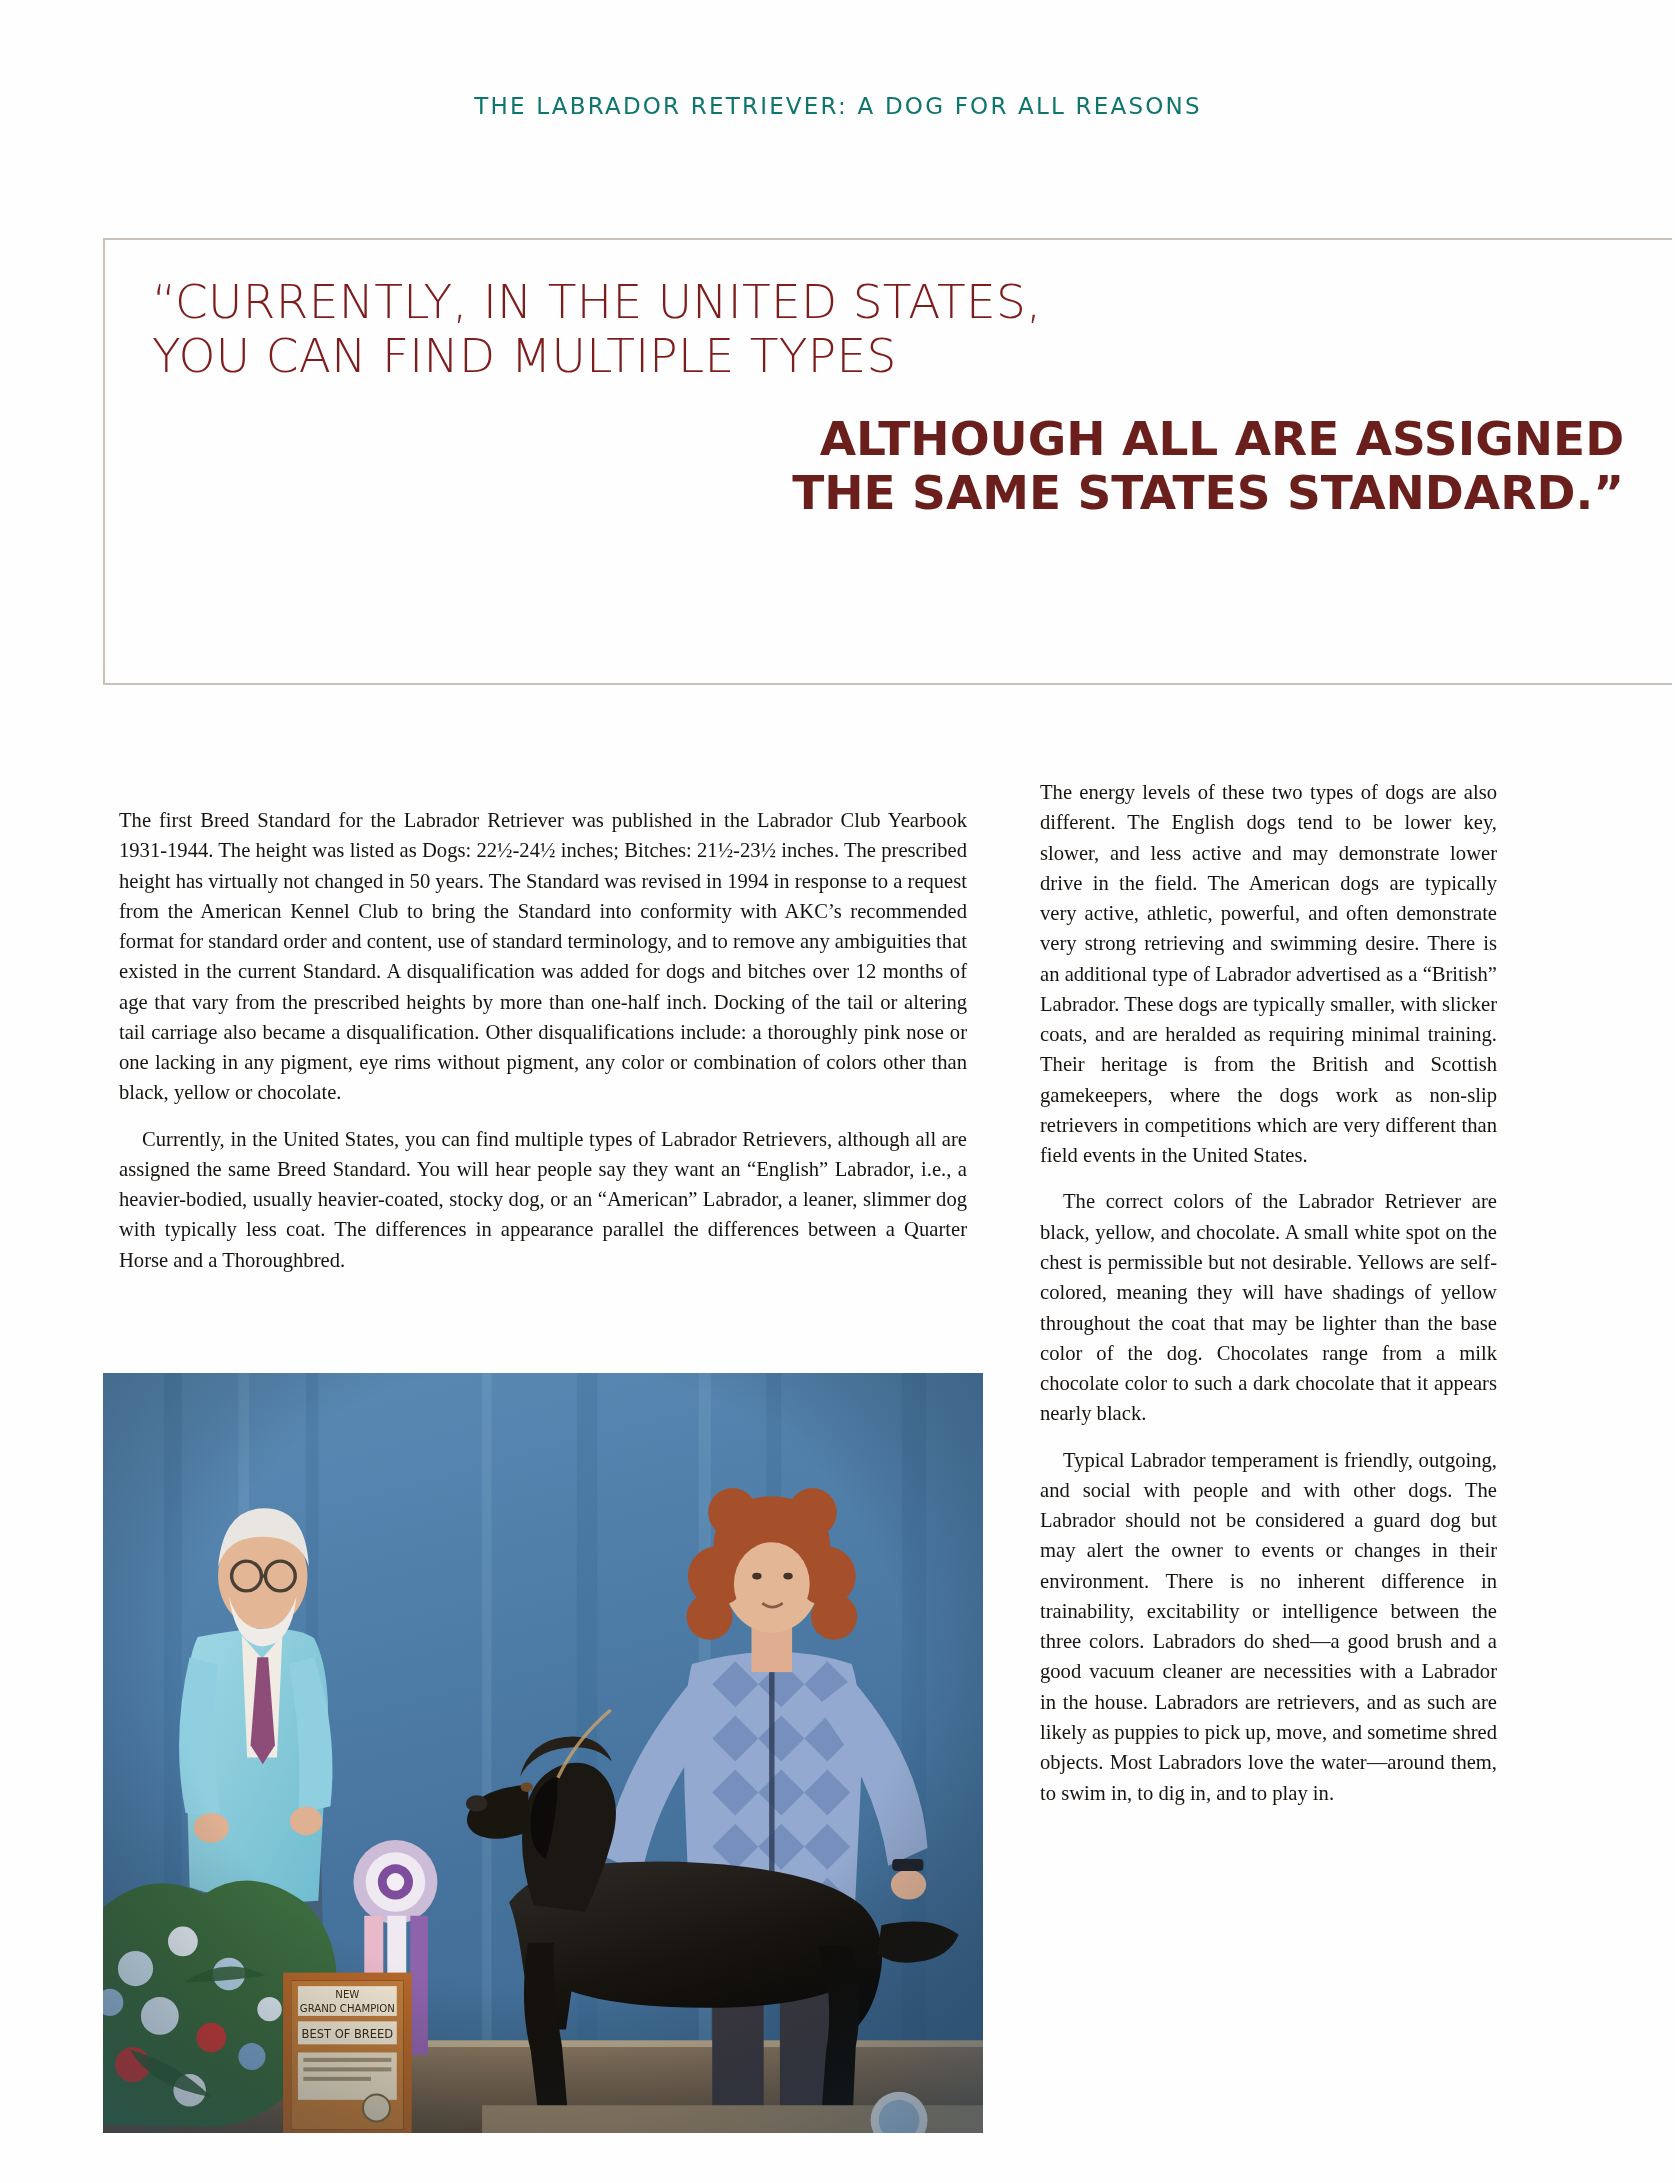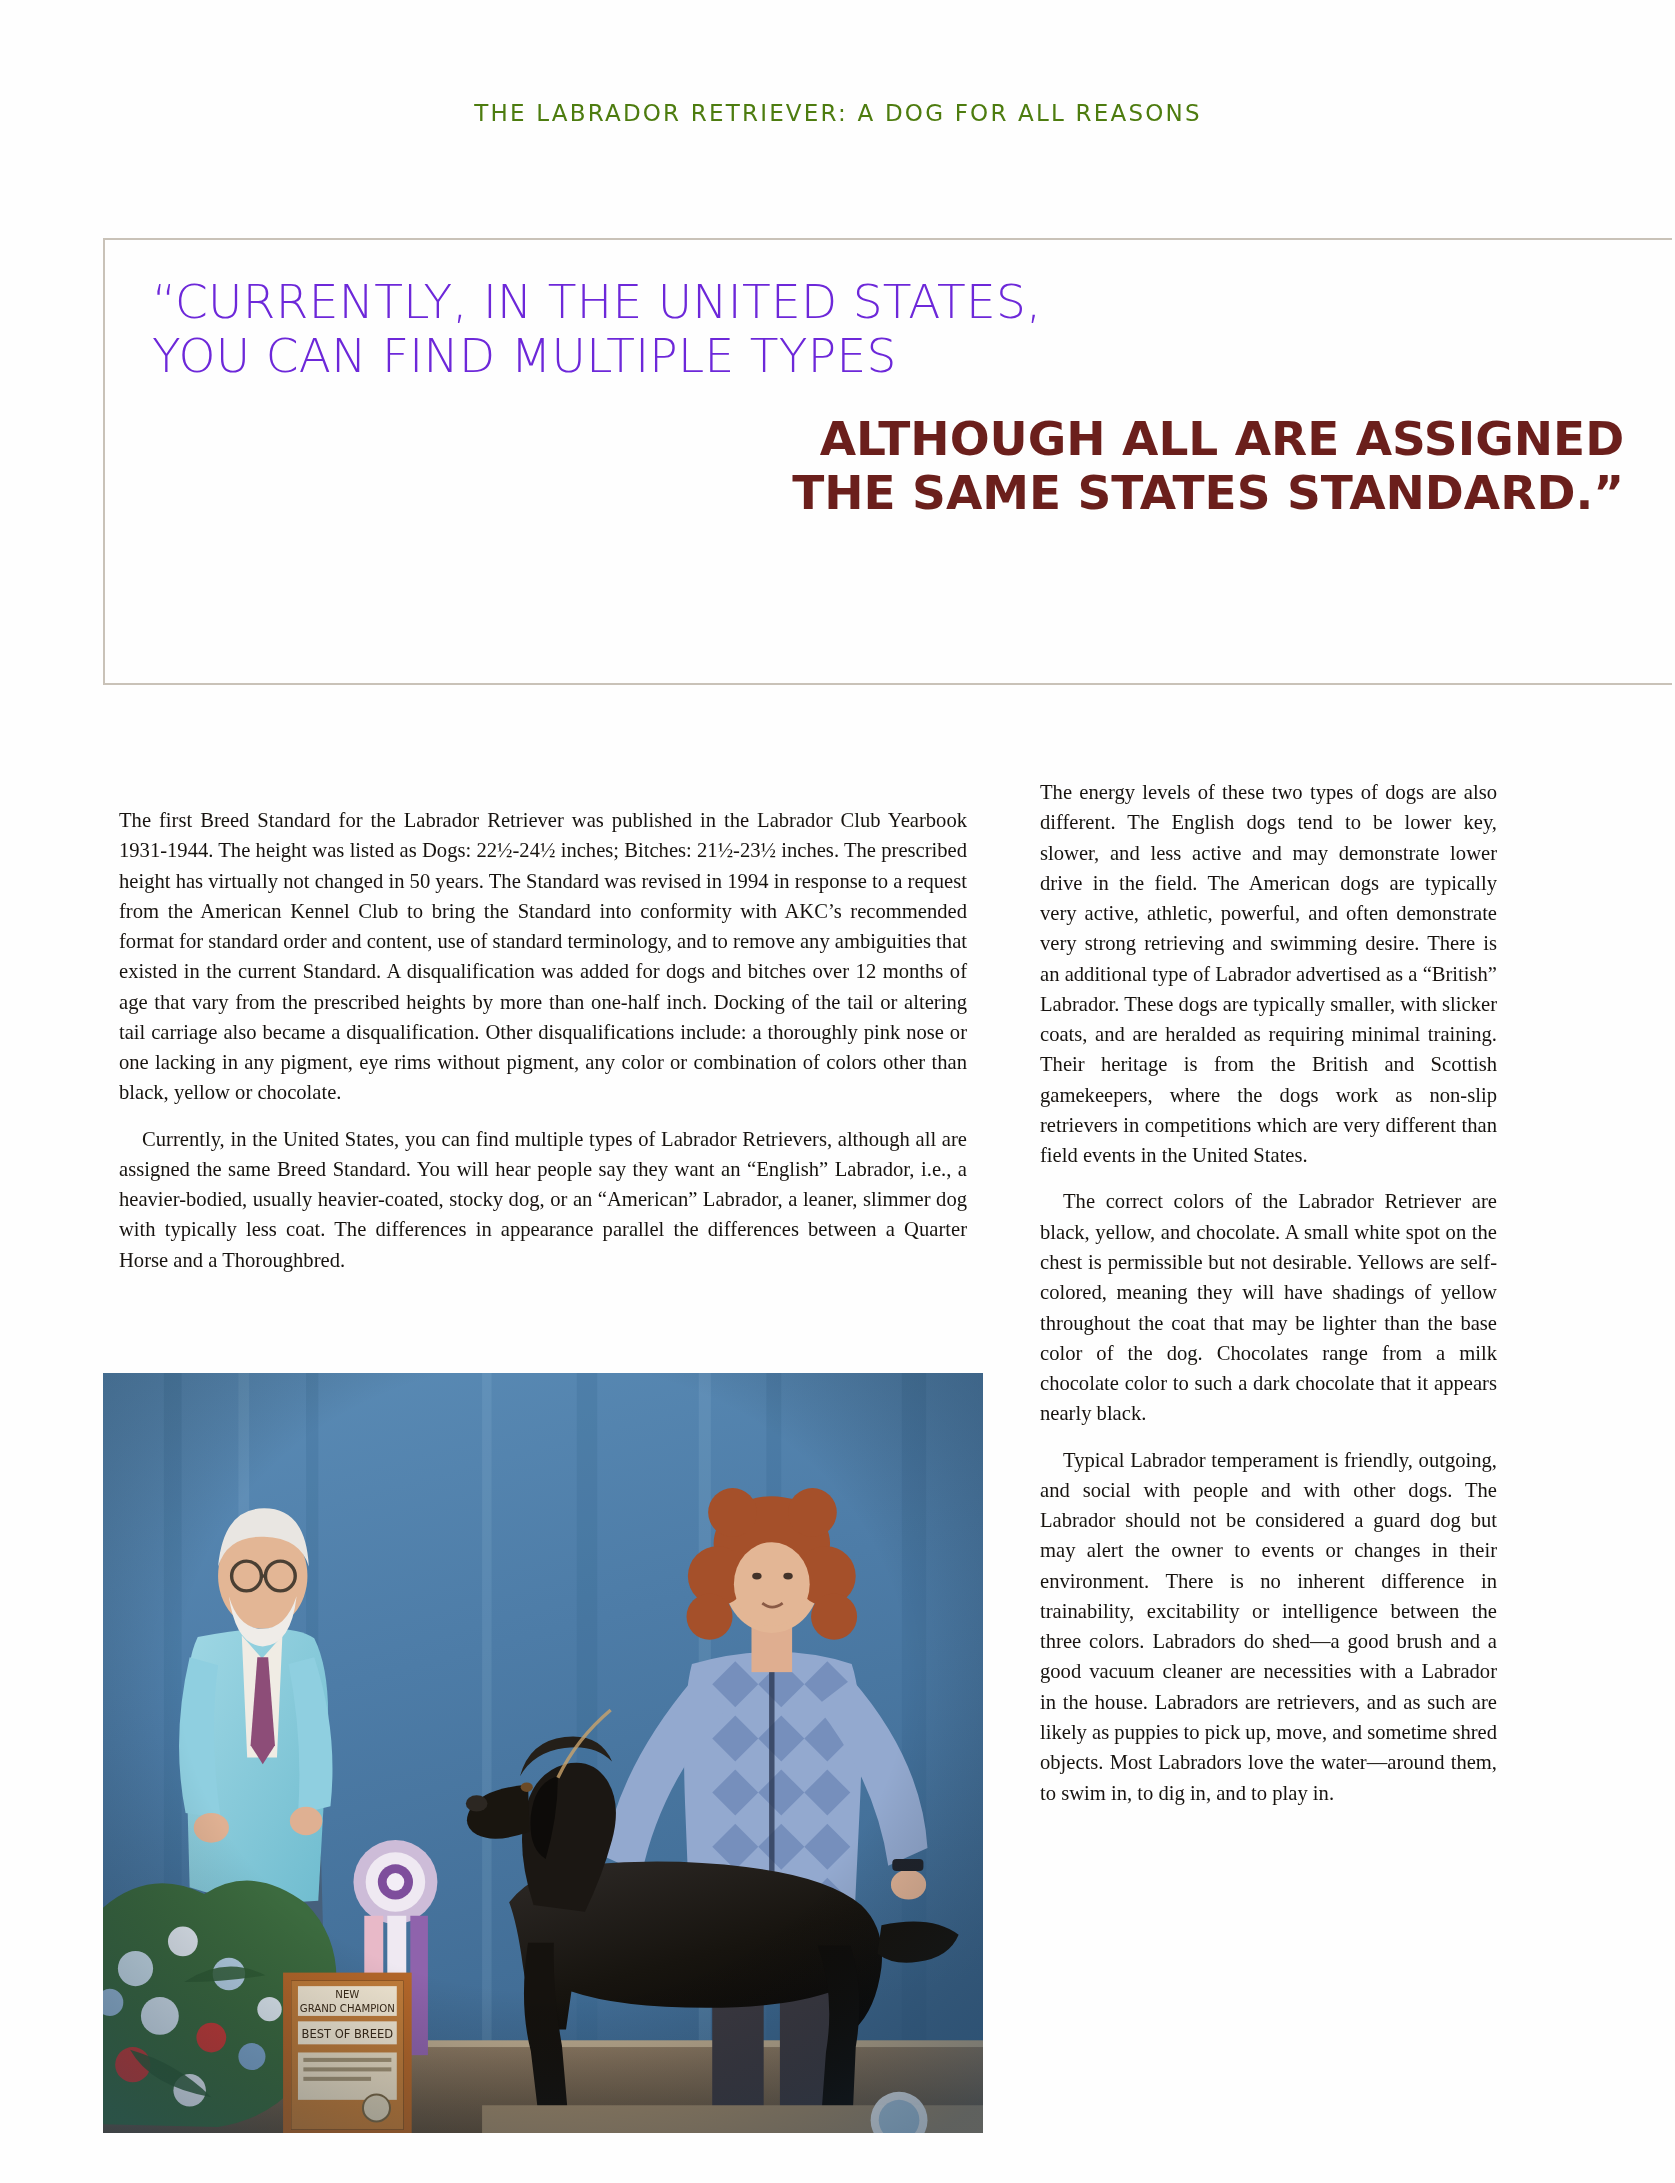--- a/index.html
+++ b/index.html
@@ -19,28 +19,28 @@
 
   .page {
     position: absolute;
     inset: 0;
     background: #fefefe;
   }
 
   
   .running-head {
     position: absolute;
-    top: 100px;
+    top: 93px;
     left: 0;
     width: 100%;
     text-align: center;
     font-family: "DejaVu Sans", sans-serif;
     font-size: 23px;
     letter-spacing: 2.2px;
-    color: #4d7c0f;
+    color: #0f766e;
     font-weight: 400;
   }
 
   
   .pullquote {
     position: absolute;
     top: 238px;
     left: 103px;
     width: 1569px;
     height: 447px;
@@ -51,21 +51,21 @@
   .pq-line {
     font-family: "DejaVu Sans", sans-serif;
     font-weight: 300;
     font-size: 47px;
     line-height: 1.14;
     letter-spacing: 0.3px;
     color: #6b2d2a;
     white-space: nowrap;
   }
   .pq-line.light {
-    color: #6d28d9;
+    color: #7f1d1d;
     font-weight: 300;
   }
   .pq-line.bold {
     font-weight: 700;
     text-align: right;
     color: #6b1f1c;
     letter-spacing: 0px;
     padding-right: 6.8px;
   }
   .pq-line.bold.first { margin-top: 30px; }

